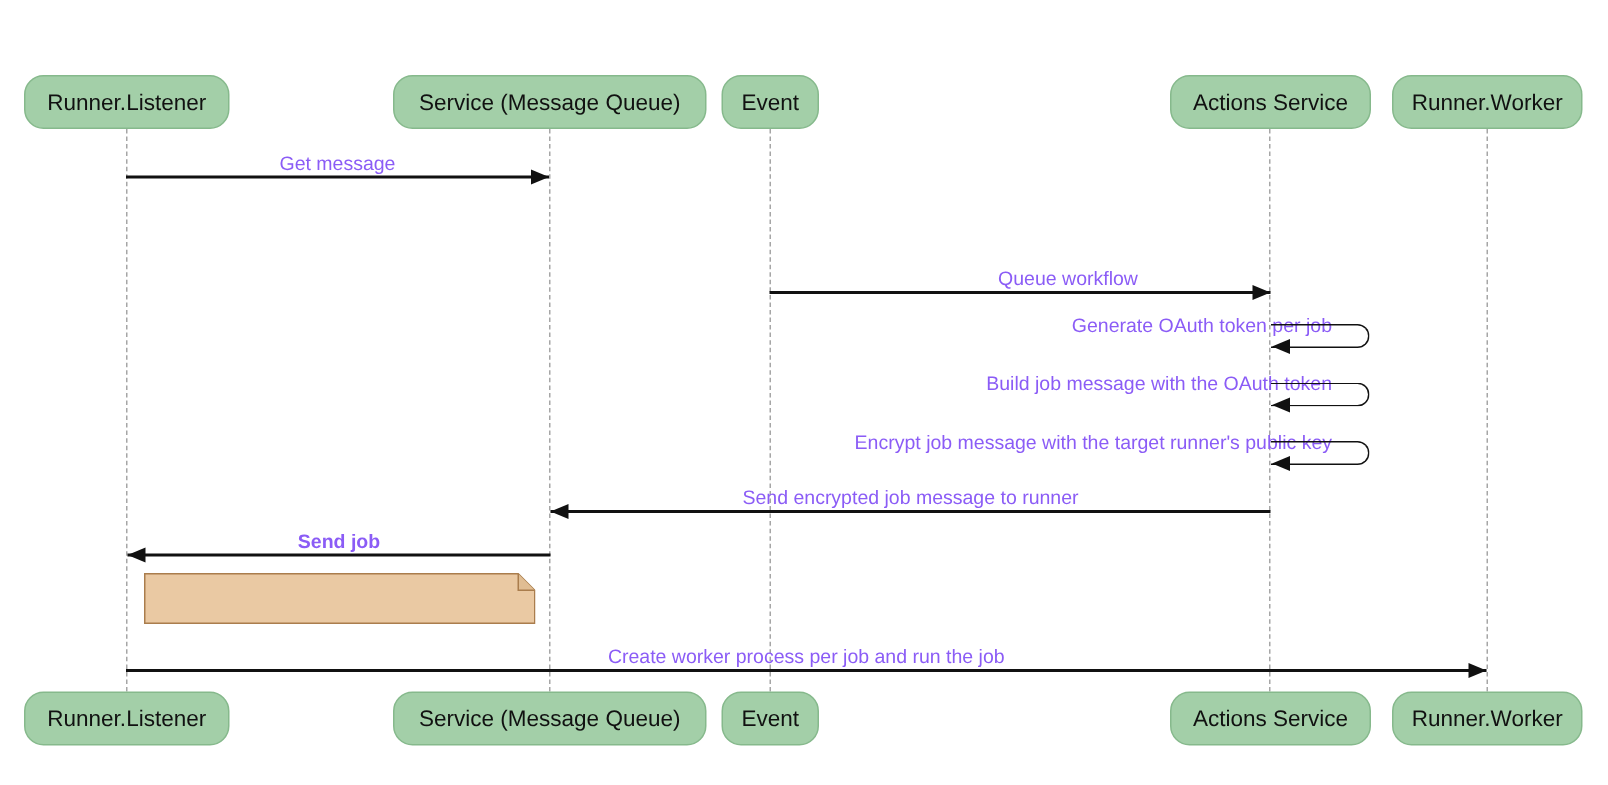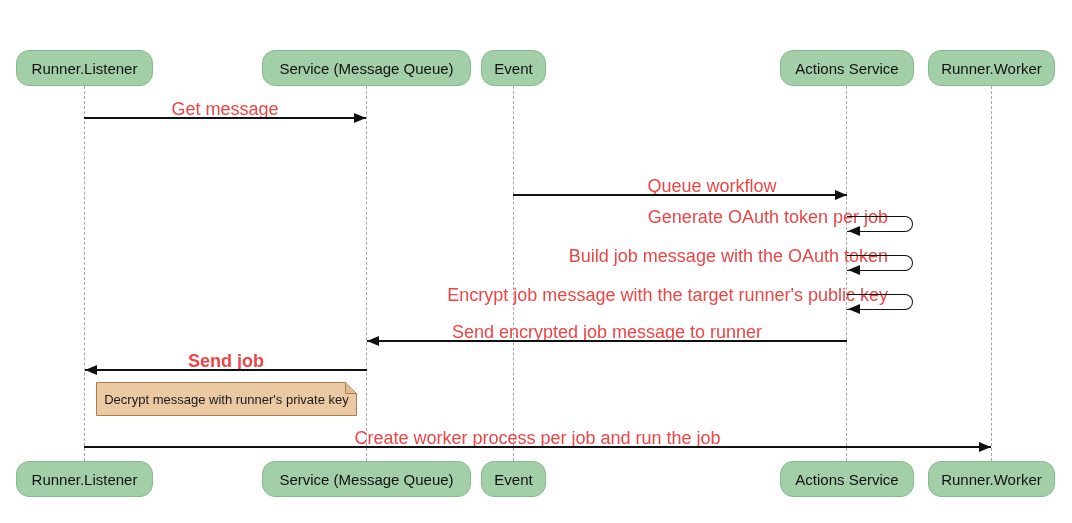--- a/index.html
+++ b/index.html
@@ -17,22 +17,22 @@
     background: #a3cfa8; border: 1px solid #86b98c; border-radius: 13px;
     display: flex; align-items: center; justify-content: center;
     font-size: 15px; color: #111; white-space: nowrap;
   }
   .lifeline {
     position: absolute; width: 0; top: 86px; height: 375px;
     border-left: 1px dashed #a6a6a6;
   }
   .msg-line { position: absolute; height: 1.5px; background: #111; }
   .msg-label {
-    position: absolute; height: 16px; line-height: 16px; font-size: 18px;
-    text-align: center; color: #ef4444; white-space: nowrap;
+    position: absolute; height: 16px; line-height: 16px; font-size: 13px;
+    text-align: center; color: #8b5cf6; white-space: nowrap;
   }
   .msg-label.right-align { text-align: right; margin-left: 48px; }
   .ah { position: absolute; width: 0; height: 0;
         border-top: 5px solid transparent; border-bottom: 5px solid transparent; }
   .ah.right { border-left: 12px solid #111; }
   .ah.left  { border-right: 12px solid #111; }
   .self-loop {
     position: absolute; width: 66px; height: 16px; box-sizing: border-box;
     border: 1.5px solid #111; border-left: none;
     border-radius: 0 9px 9px 0;
@@ -100,21 +100,20 @@
 
   <div class="msg-label" style="left:85px; top:353px; width:282px;font-weight:bold;">Send job</div>
   <div class="msg-line" style="left:85px; top:369px; width:282px;"></div>
   <div class="ah left" style="left:85px; top:365px;"></div>
 
   <div class="note" style="left:96px; top:382px; width:261px;">
     <svg width="261" height="34" viewBox="0 0 261 34">
       <path d="M0.5,0.5 L249.5,0.5 L260.5,11.5 L260.5,33.5 L0.5,33.5 Z" fill="#eac9a3" stroke="#aa7d4d" stroke-width="1"></path>
       <path d="M249.5,0.5 L249.5,11.5 L260.5,11.5" fill="#e0bd93" stroke="#aa7d4d" stroke-width="1"></path>
     </svg>
-    <span>Decrypt message with runner's private key</span>
   </div>
 
   <div class="msg-label" style="left:84px; top:430px; width:907px;">Create worker process per job and run the job</div>
   <div class="msg-line" style="left:84px; top:446px; width:907px;"></div>
   <div class="ah right" style="left:979px; top:442px;"></div>
 
   <div class="actor-box" style="left:16px;  top:461px; width:137px;">
       <span>Runner.Listener</span>
     </div>
   <div class="actor-box" style="left:262px; top:461px; width:209px;">

